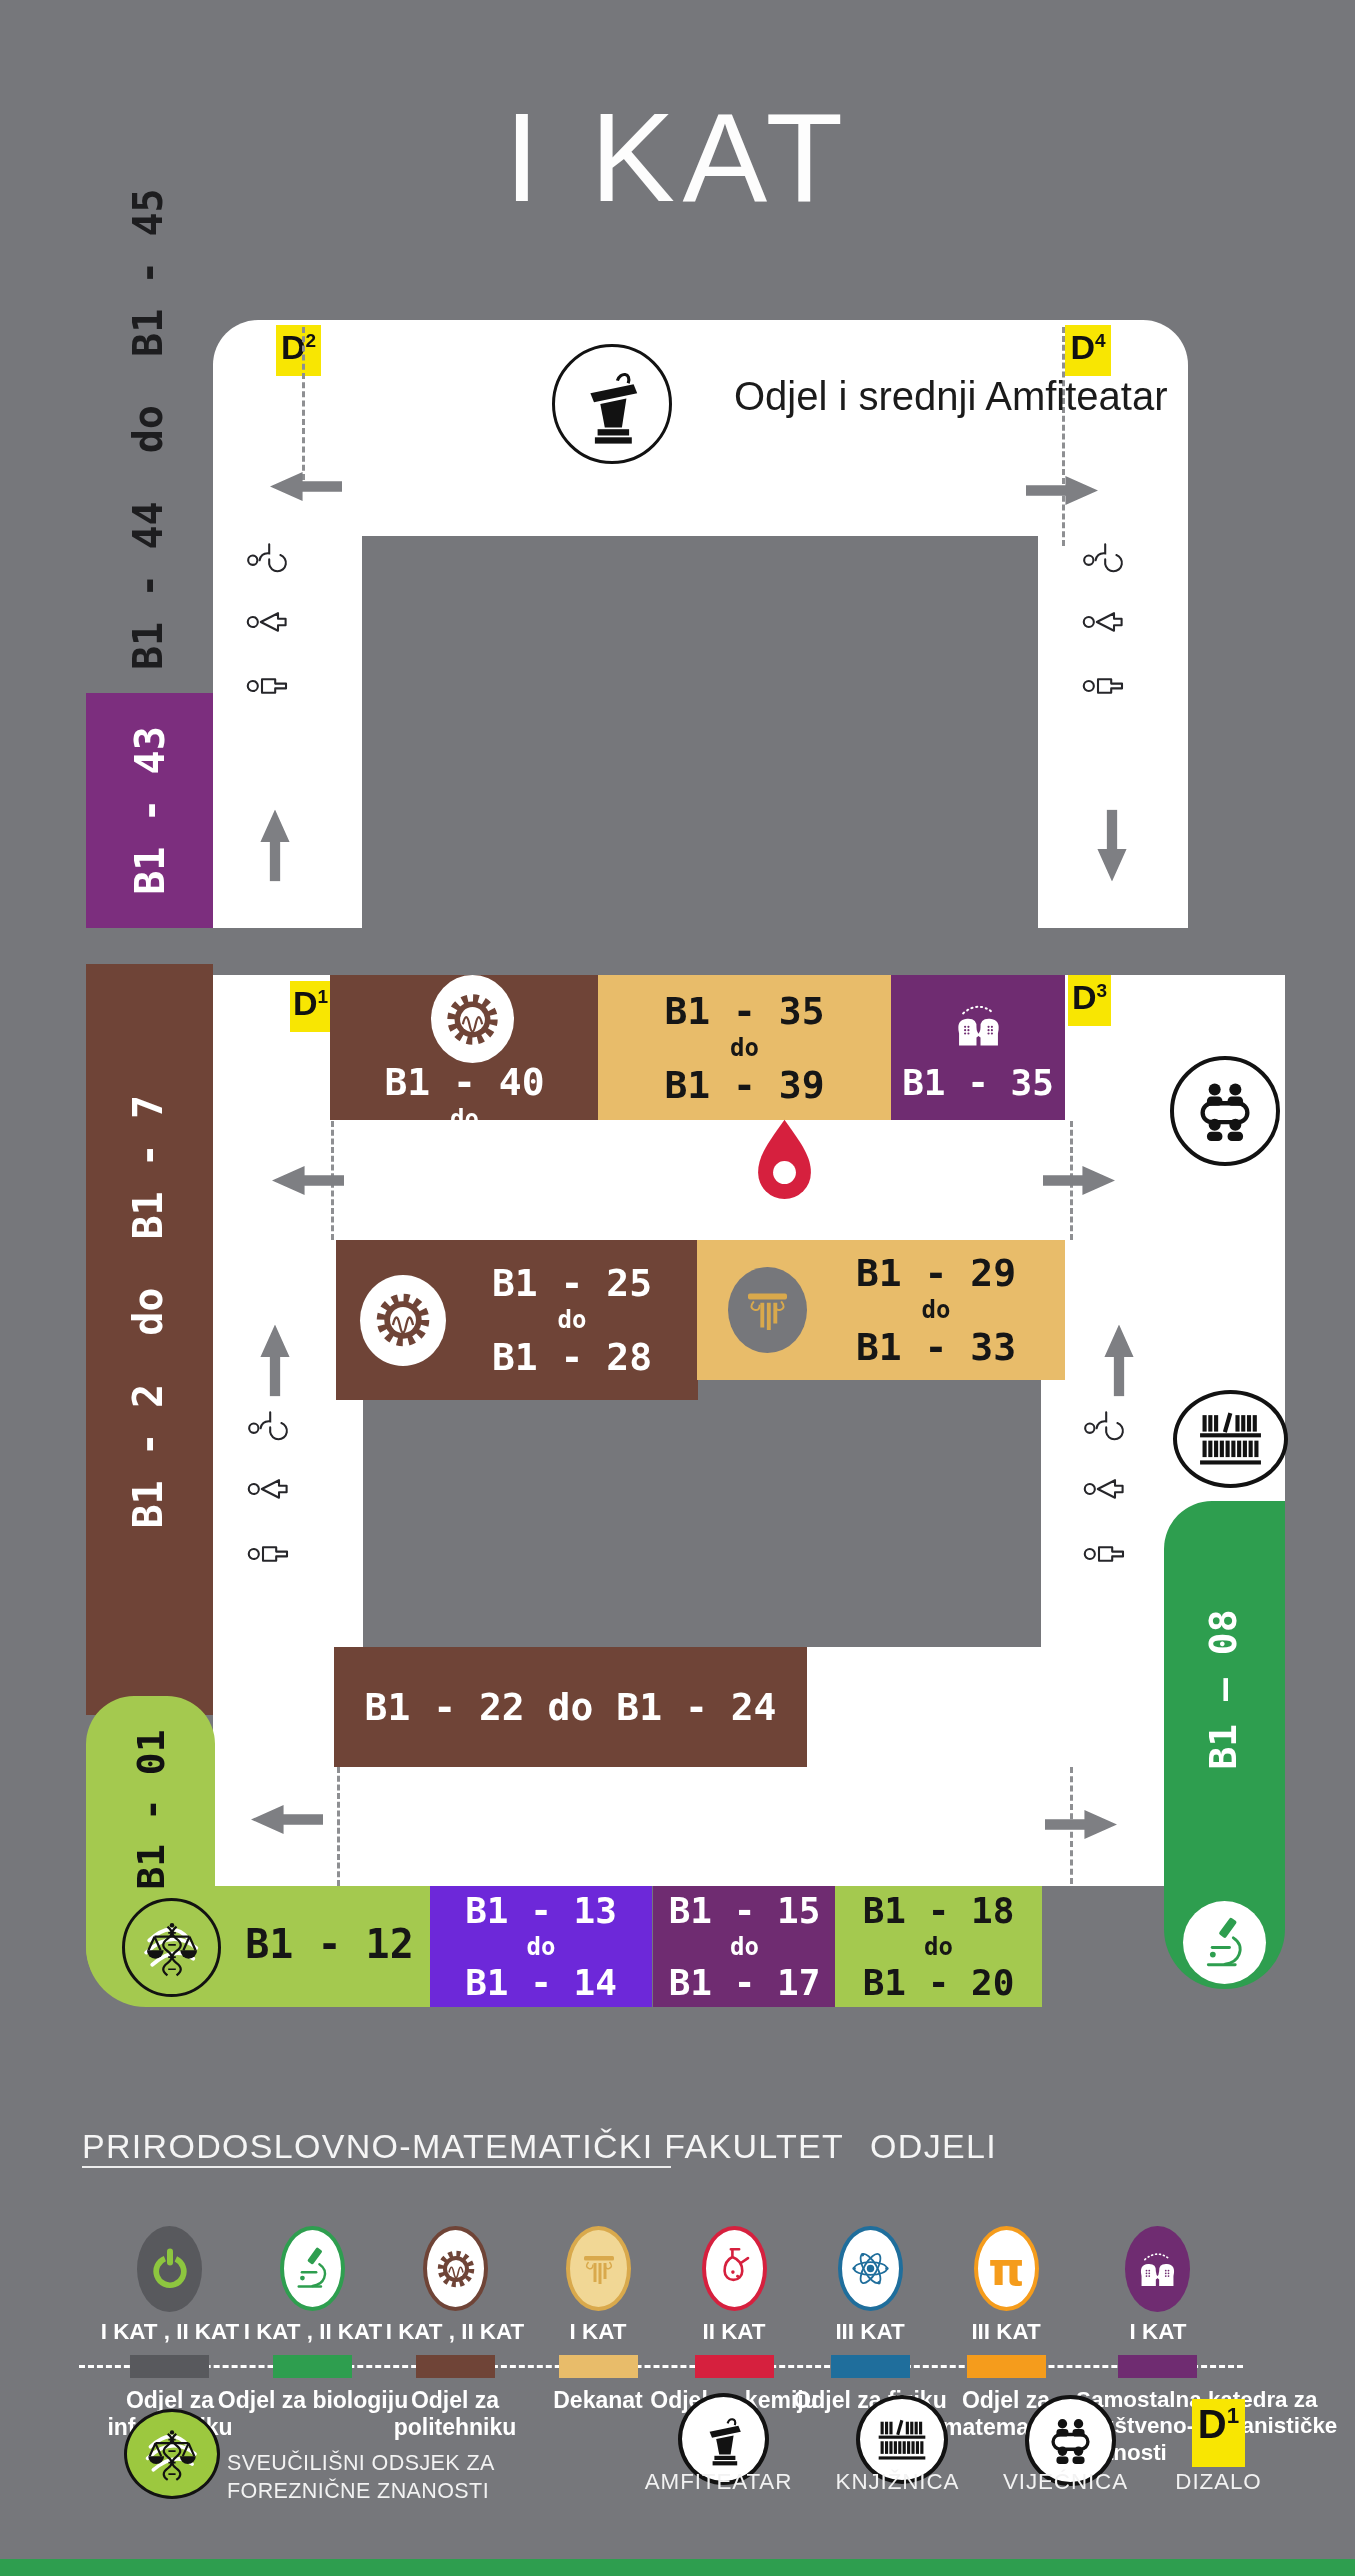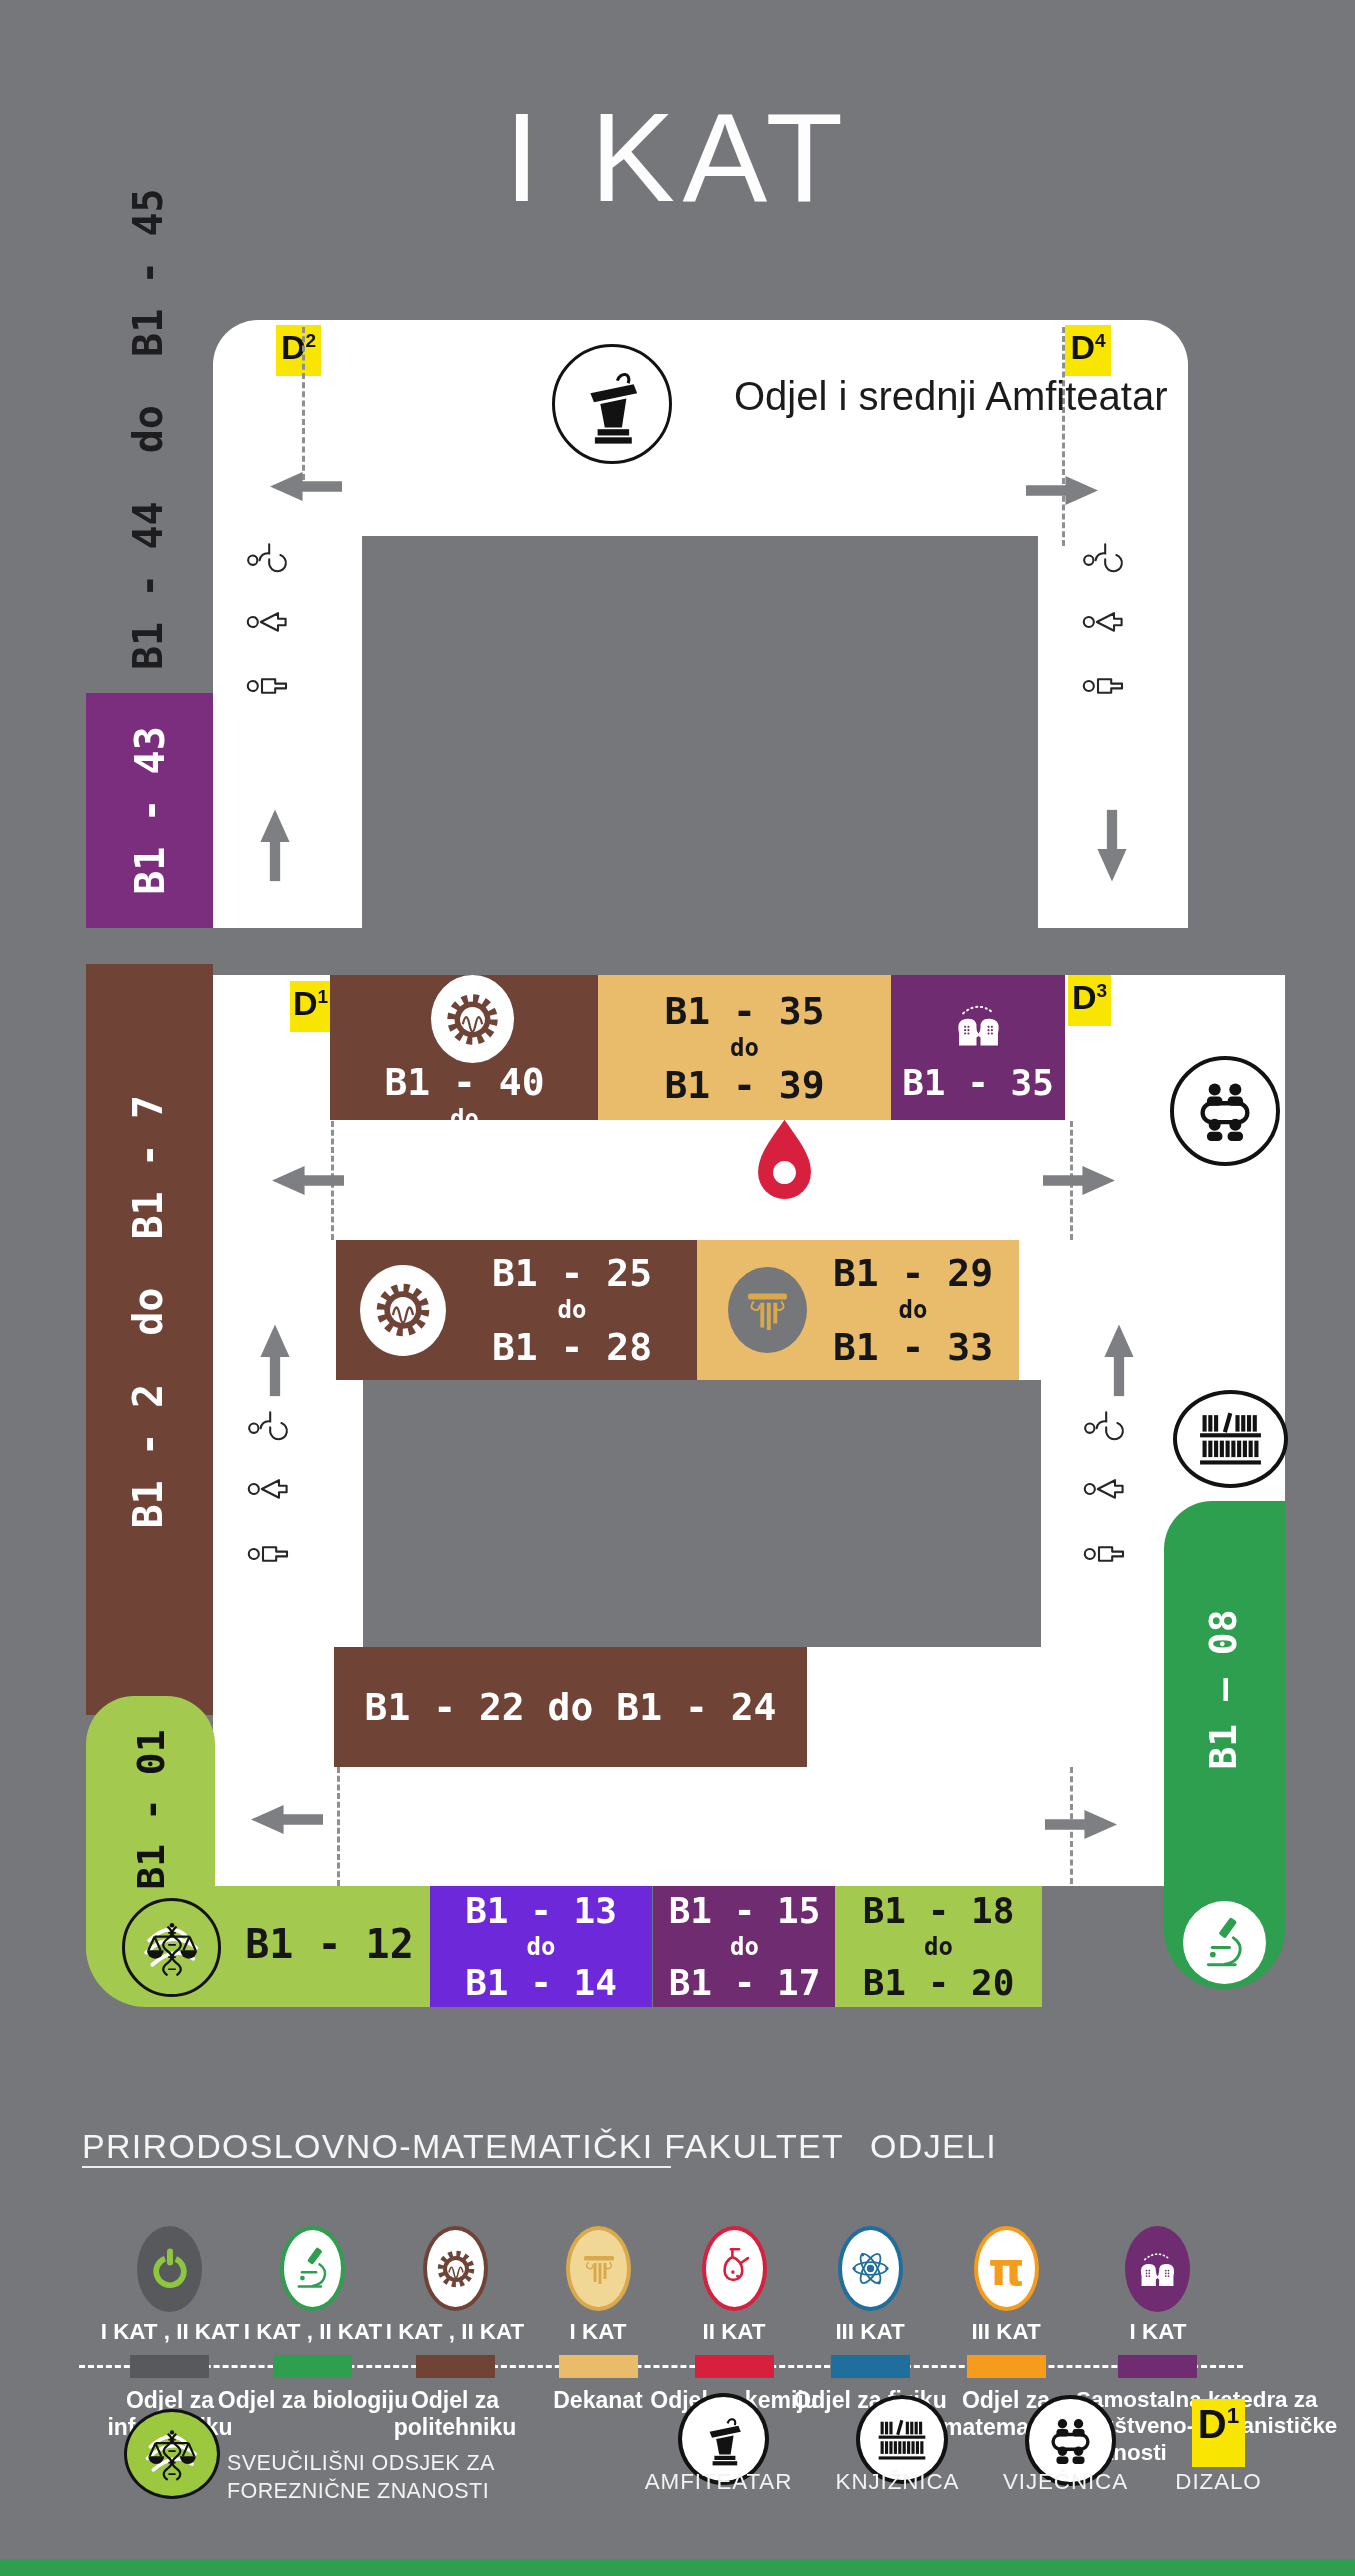--- a/index.html
+++ b/index.html
@@ -309,33 +309,33 @@
         <use href="#sym-arrow"></use>
       </svg>
     </div>
   <div class="abs" style="left:751px;top:1118px;width:67px;height:88px;">
     <svg width="67" height="88" viewBox="0 0 76 100">
         <path d="M38 2C18 30 8 44 8 62a30 30 0 0 0 60 0C68 44 58 30 38 2Z" fill="#D6203E"></path>
         <circle cx="38" cy="62" r="13" fill="#fff"></circle>
       </svg>
   </div>
 
-  <div class="room" style="left:336px;top:1240px;width:362px;height:140px;background:#6F4437;">
+  <div class="room" style="left:336px;top:1240px;width:362px;height:160px;background:#6F4437;">
     <div class="ricon" style="width:86px;height:91px;margin-left:24px;">
       <svg width="72" height="72" viewBox="0 0 84 84">
           <use href="#sym-gear"></use>
         </svg>
       </div>
     <div class="stack mono w">
       <span class="rl">B1 - 25</span>
       <span class="rld">do</span>
       <span class="rl">B1 - 28</span>
     </div>
   </div>
-  <div class="room" style="left:697px;top:1240px;width:322px;height:140px;background:#E8BC6A;">
+  <div class="room" style="left:697px;top:1240px;width:368px;height:140px;background:#E8BC6A;">
     <div class="ricon" style="width:79px;height:86px;margin-left:31px;background:#76777B;">
       <svg width="65" height="65" viewBox="0 0 76 76">
           <use href="#sym-column"></use>
         </svg>
       </div>
     <div class="stack mono k">
       <span class="rl">B1 - 29</span>
       <span class="rld">do</span>
       <span class="rl">B1 - 33</span>
     </div>

